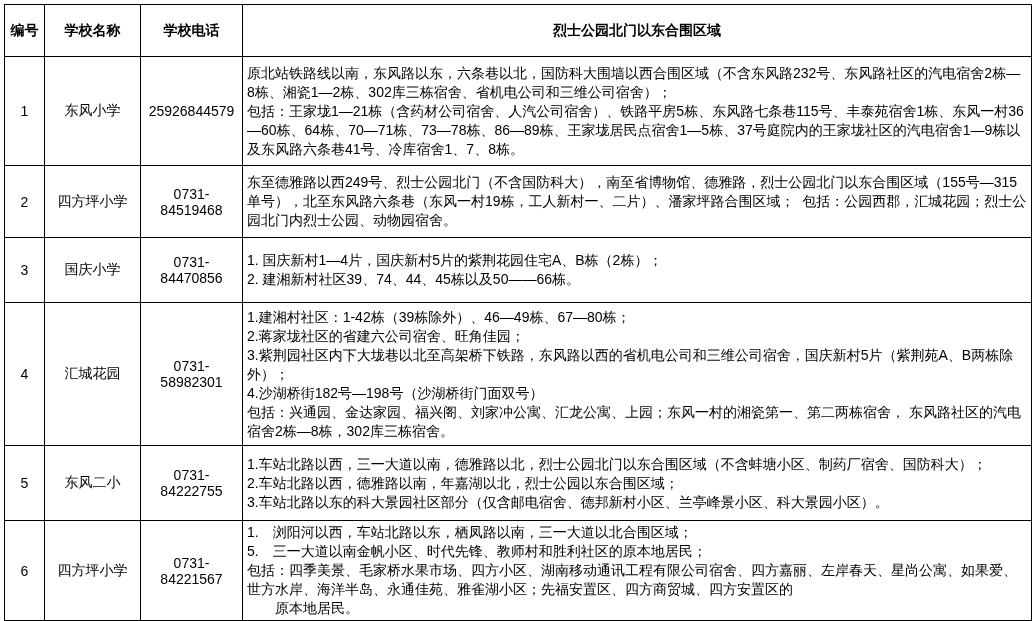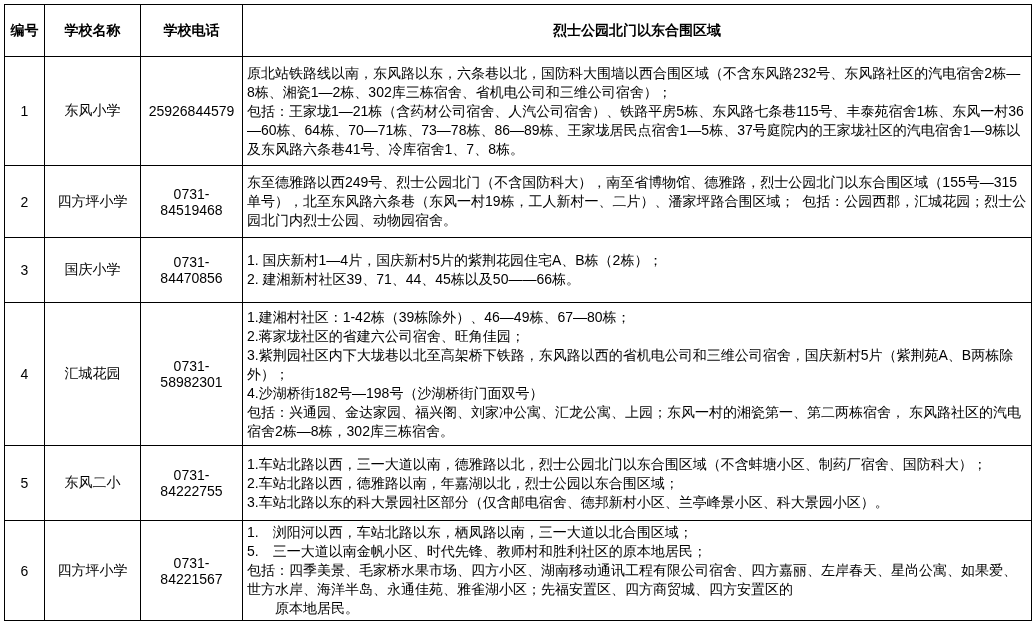--- a/index.html
+++ b/index.html
@@ -85,21 +85,21 @@
         <td class="cell-num">2</td>
         <td class="cell-school">四方坪小学</td>
         <td class="cell-phone">0731-84519468</td>
         <td class="cell-district">东至德雅路以西249号、烈士公园北门（不含国防科大），南至省博物馆、德雅路，烈士公园北门以东合围区域（155号—315单号），北至东风路六条巷（东风一村19栋，工人新村一、二片）、潘家坪路合围区域；  包括：公园西郡，汇城花园；烈士公园北门内烈士公园、动物园宿舍。</td>
       </tr>
       <tr>
         <td class="cell-num">3</td>
         <td class="cell-school">国庆小学</td>
         <td class="cell-phone">0731-84470856</td>
         <td class="cell-district">1. 国庆新村1—4片，国庆新村5片的紫荆花园住宅A、B栋（2栋）；
-2. 建湘新村社区39、71、44、45栋以及50——66栋。</td>
+2. 建湘新村社区39、74、44、45栋以及50——66栋。</td>
       </tr>
       <tr>
         <td class="cell-num">4</td>
         <td class="cell-school">汇城花园</td>
         <td class="cell-phone">0731-58982301</td>
         <td class="cell-district">1.建湘村社区：1-42栋（39栋除外）、46—49栋、67—80栋；
 2.蒋家垅社区的省建六公司宿舍、旺角佳园；
 3.紫荆园社区内下大垅巷以北至高架桥下铁路，东风路以西的省机电公司和三维公司宿舍，国庆新村5片（紫荆苑A、B两栋除外）；
 4.沙湖桥街182号—198号（沙湖桥街门面双号）
 包括：兴通园、金达家园、福兴阁、刘家冲公寓、汇龙公寓、上园；东风一村的湘瓷第一、第二两栋宿舍， 东风路社区的汽电宿舍2栋—8栋，302库三栋宿舍。</td>

